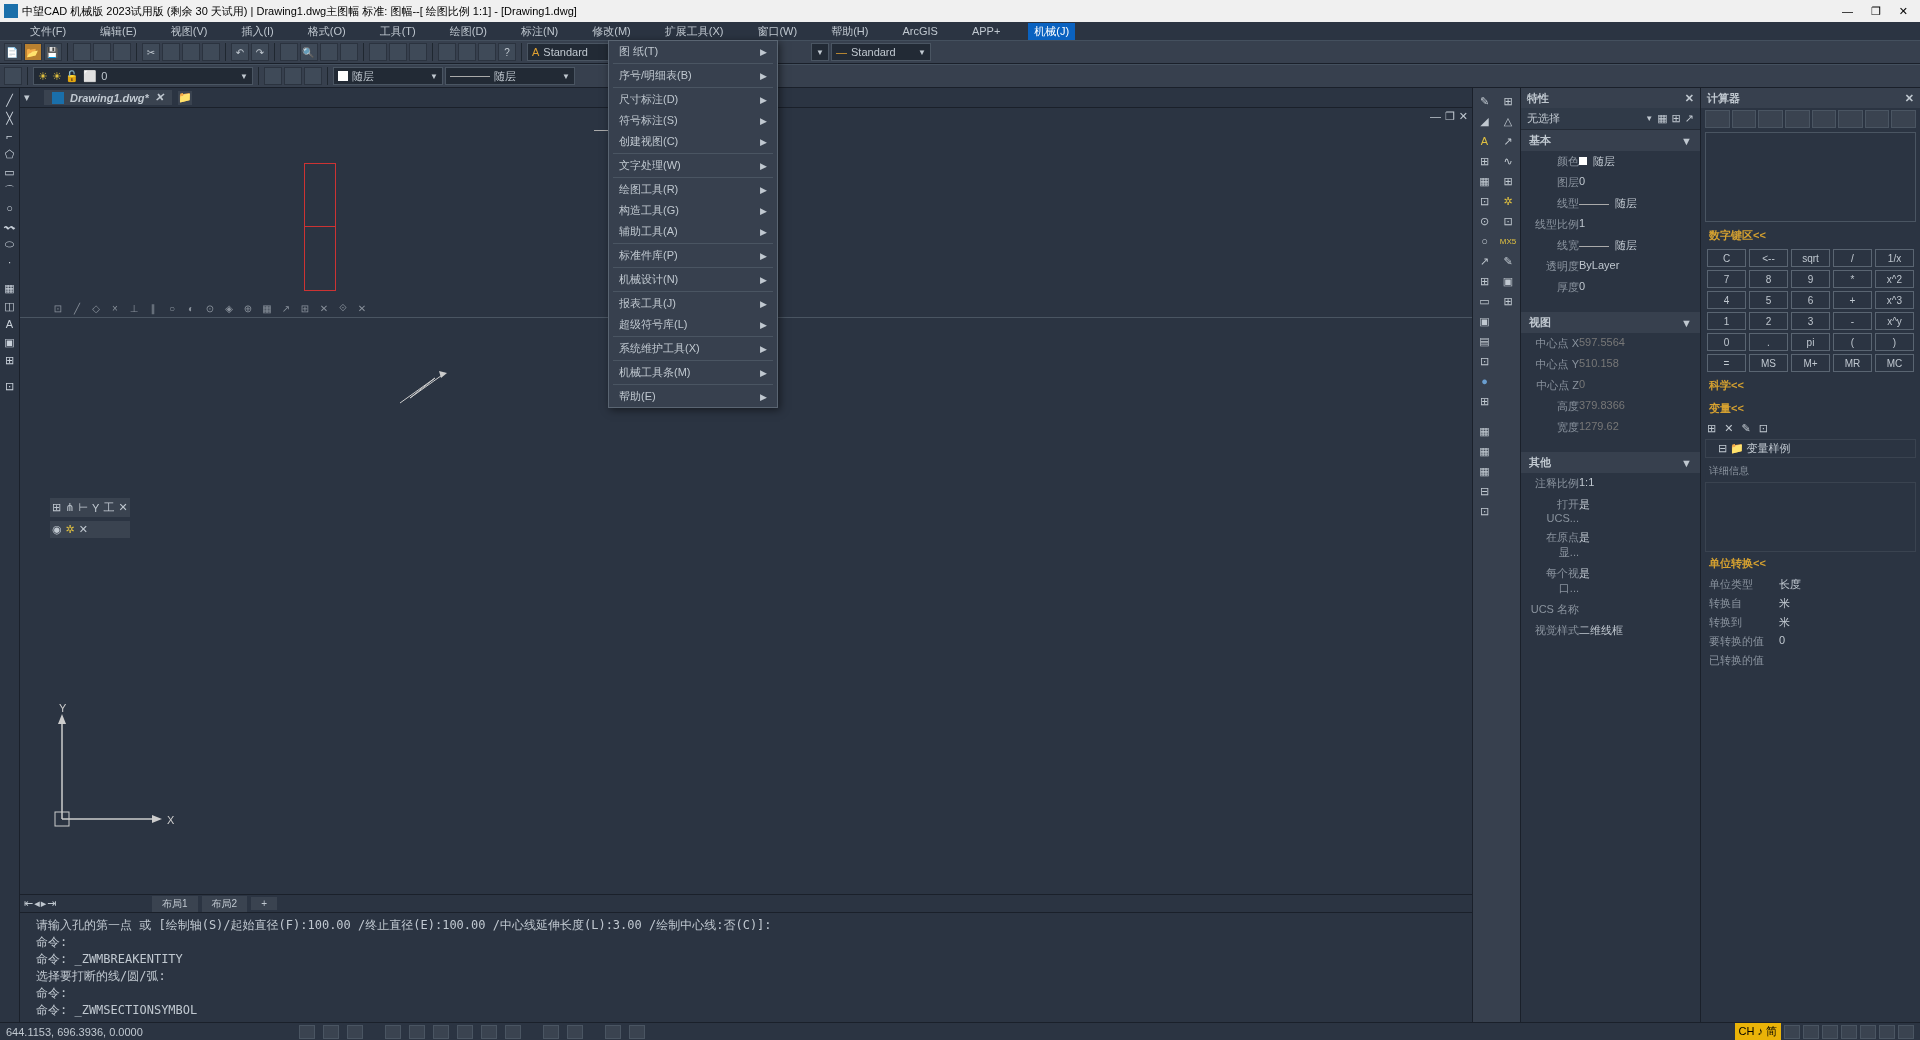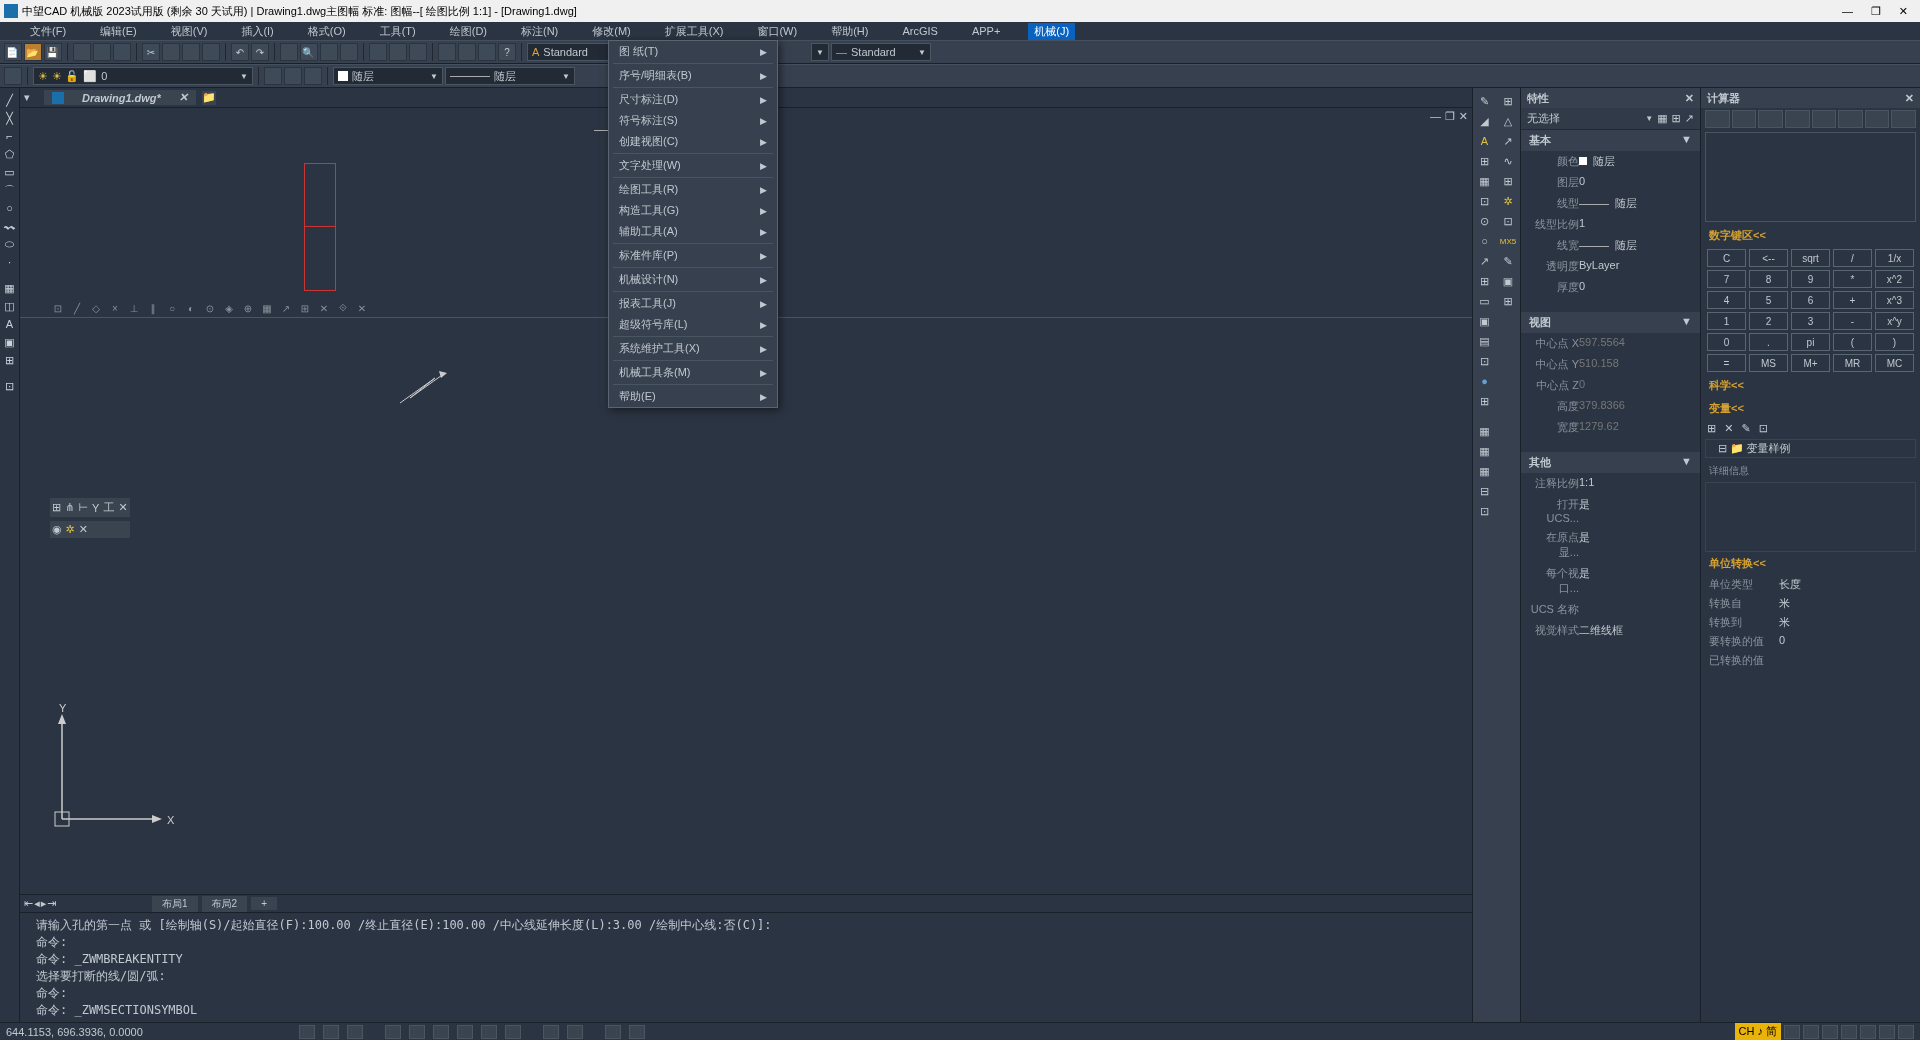--- a/index.html
+++ b/index.html
@@ -13,21 +13,21 @@
 .toolbar { height: 24px; background: #37404e; border-top: 1px solid #44505e; border-bottom: 1px solid #1a202a; display: flex; align-items: center; padding: 0 4px; gap: 2px; }
 .tbtn { width: 18px; height: 18px; background: #3f4a58; border: 1px solid #2b333f; cursor: pointer; display: inline-flex; align-items: center; justify-content: center; font-size: 10px; }
 .sep { width: 1px; height: 18px; background: #1f2730; margin: 0 3px; }
 .combo { height: 18px; background: #222a35; border: 1px solid #4a5562; display: flex; align-items: center; padding: 0 4px; gap: 4px; min-width: 80px; }
 .combo .arr { margin-left: auto; font-size: 8px; }
 .main { display: flex; height: calc(1040px - 22px - 18px - 24px - 24px - 18px); }
 .lefttools { width: 20px; background: #2b3442; border-right: 1px solid #1a202a; display: flex; flex-direction: column; gap: 2px; padding-top: 4px; align-items: center; }
 .lefttools .t { width: 16px; height: 16px; color: #c9d1da; cursor: pointer; display: flex; align-items: center; justify-content: center; font-size: 11px; }
 .canvas-area { flex: 1; display: flex; flex-direction: column; background: #2b3442; position: relative; }
 .tabbar { height: 20px; background: #2b3442; display: flex; align-items: center; padding-left: 24px; gap: 6px; border-bottom: 1px solid #1a202a; }
-.filetab { background: #3a4350; padding: 1px 8px; display: flex; align-items: center; gap: 18px; font-size: 11px; font-style: italic; font-weight: bold; }
+.filetab { background: #3a4350; padding: 1px 8px; display: flex; align-items: center; gap: 6px; font-size: 11px; font-style: italic; font-weight: bold; }
 .filetab .ic { width: 12px; height: 12px; background: #1a6faa; }
 .viewport { flex: 1; background: #2b3442; position: relative; overflow: hidden; }
 .modelspace { position: absolute; left: 0; top: 0; right: 0; height: 210px; border-bottom: 1px solid #4a5562; }
 .rect-red { position: absolute; left: 284px; top: 55px; width: 32px; height: 128px; border: 1px solid #cc3333; }
 .rect-mid { position: absolute; left: 284px; top: 118px; width: 32px; height: 0; border-top: 1px solid #cc3333; }
 .snap-toolbar { position: absolute; left: 0; bottom: 0; height: 18px; display: flex; align-items: center; gap: 3px; padding-left: 30px; }
 .snap-toolbar .sb { width: 16px; height: 16px; color: #88909a; cursor: pointer; display:flex; align-items:center; justify-content:center; font-size:10px; }
 .paperspace { position: absolute; left: 0; top: 210px; right: 0; bottom: 0; }
 .zigzag { position: absolute; left: 375px; top: 50px; width: 60px; height: 40px; }
 .floattools { position: absolute; left: 30px; top: 180px; display: flex; flex-direction: column; gap: 4px; }
@@ -48,21 +48,21 @@
 .ddsep { height: 1px; background: #4a5562; margin: 1px 4px; }
 .rightpanel { width: 24px; background: #37404e; border-left: 1px solid #1a202a; display: flex; flex-direction: column; gap: 2px; padding-top: 4px; align-items: center; }
 .rightpanel2 { width: 24px; background: #37404e; display: flex; flex-direction: column; gap: 2px; padding-top: 4px; align-items: center; }
 .rp-ic { width: 18px; height: 18px; cursor: pointer; display:flex; align-items:center; justify-content:center; }
 .propspanel { width: 180px; background: #2b3442; border-left: 1px solid #1a202a; display: flex; flex-direction: column; }
 .panelhdr { height: 20px; background: #37404e; display: flex; align-items: center; padding: 0 6px; font-weight: bold; }
 .panelhdr .x { margin-left: auto; cursor: pointer; }
 .propsrow { height: 22px; background: #2b3442; display: flex; align-items: center; padding: 0 6px; gap: 4px; border-bottom: 1px solid #232a35; }
 .propsrow.sel { background: #303a48; }
 .propsrow .arr2 { margin-left: auto; font-size: 8px; }
-.propsect { background: #37404e; padding: 3px 8px; display: flex; font-weight: bold; }
+.propsect { background: #37404e; padding: 3px 8px; display: flex; align-items: center; font-weight: bold; }
 .propkv { display: flex; padding: 3px 8px; font-size: 11px; }
 .propkv .k { width: 50px; color: #8a939e; text-align: right; }
 .propkv .v { flex: 1; color: #c0c8d0; }
 .calcpanel { width: 220px; background: #2b3442; border-left: 1px solid #1a202a; display: flex; flex-direction: column; overflow-y: auto; }
 .calcbtns { height: 22px; display: flex; gap: 2px; padding: 2px 4px; }
 .calcbtns .cb { flex: 1; background: #3a4350; border: 1px solid #4a5562; cursor: pointer; }
 .calcdisp { height: 90px; border: 1px solid #4a5562; margin: 2px 4px; background: #2b3442; }
 .calcsect { padding: 4px 8px; font-weight: bold; color: #d4a030; }
 .keygrid { display: grid; grid-template-columns: repeat(5, 1fr); gap: 3px; padding: 2px 6px; }
 .key { height: 18px; background: #2b3442; border: 1px solid #5a6572; display: flex; align-items: center; justify-content: center; cursor: pointer; font-size: 10px; }

